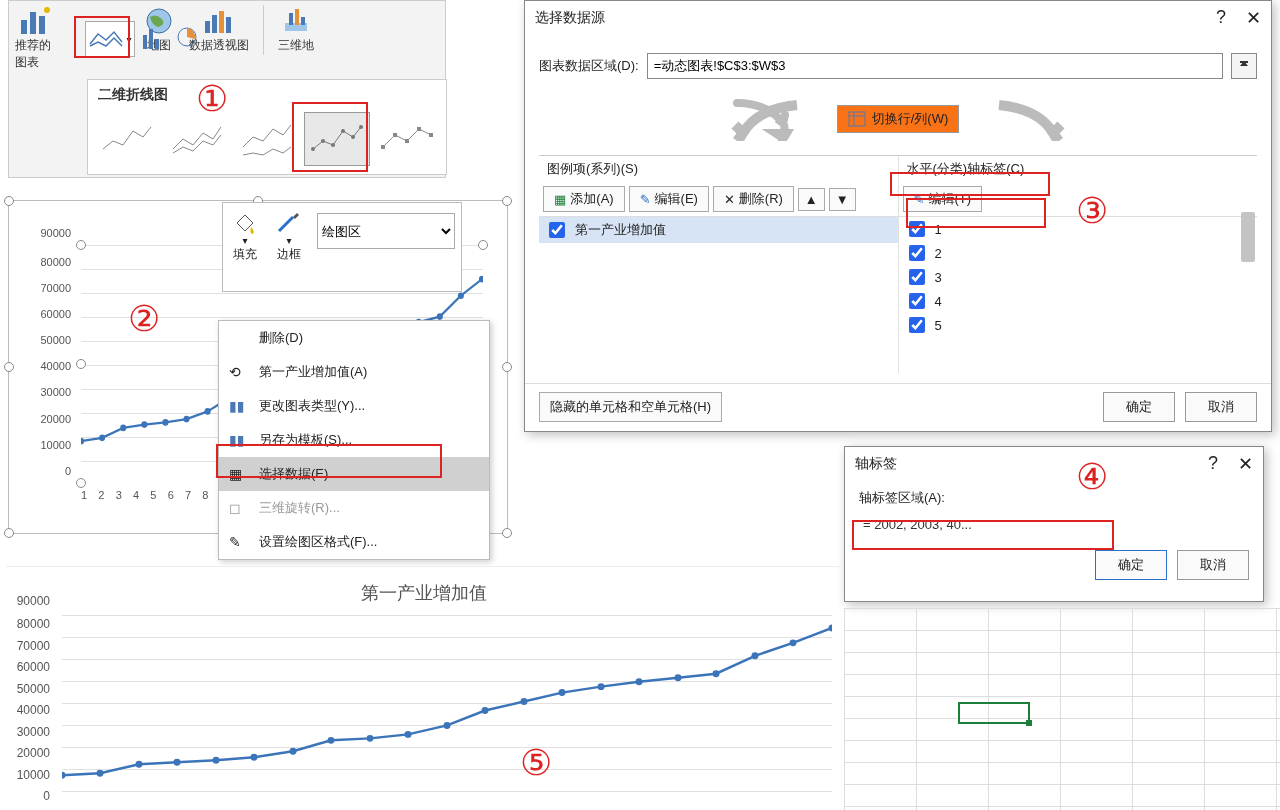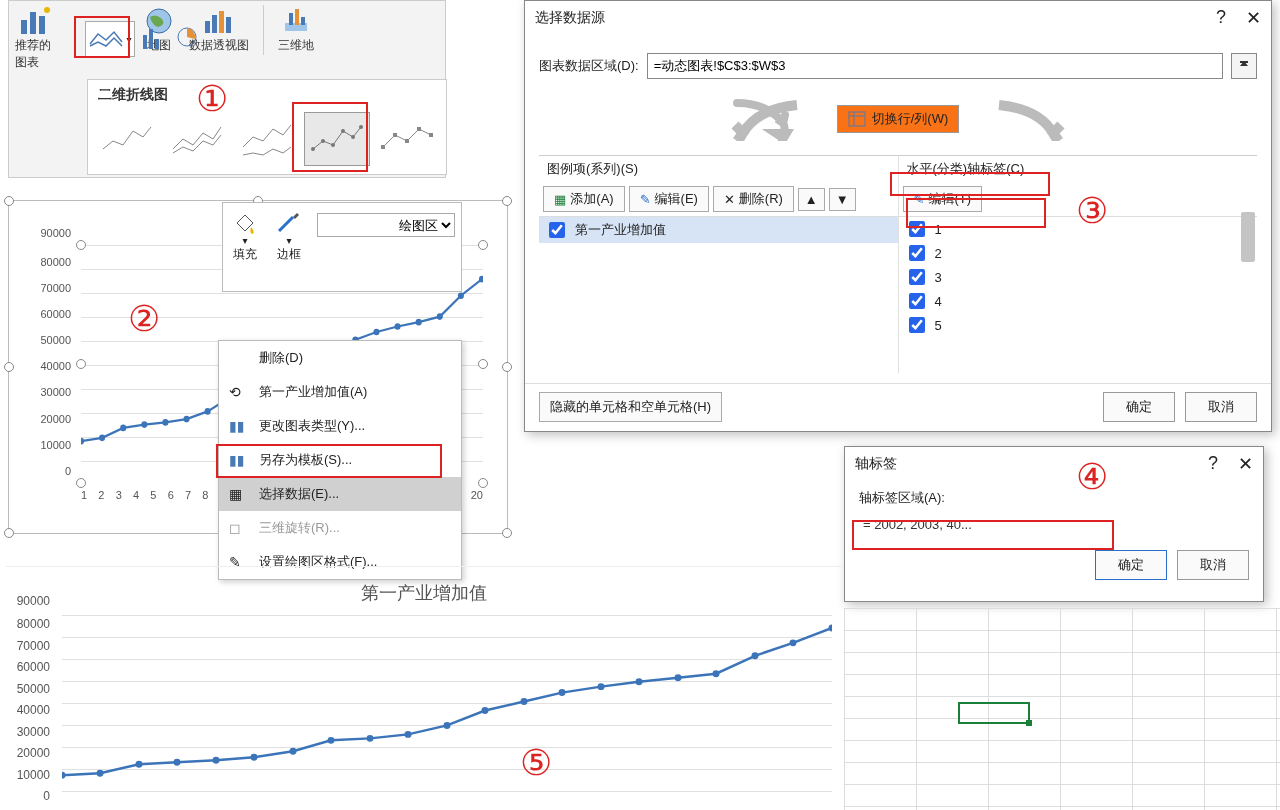--- a/index.html
+++ b/index.html
@@ -29,24 +29,24 @@
 .axis-y div { position: absolute; right: 4px; font-size: 11px; color: #555; transform: translateY(-50%); }
 .gridline { position: absolute; left: 56px; right: 8px; border-top: 1px solid #e0e0e0; }
 .plot { position: absolute; left: 56px; right: 8px; top: 28px; bottom: 34px; }
 .axis-x { position: absolute; left: 56px; right: 8px; bottom: 16px; display: flex; justify-content: space-between; font-size: 11px; color: #555; }
 .ctitle { text-align: center; font-size: 16px; color: #333; padding-top: 6px; }
 
 
 .minitb { position: absolute; left: 222px; top: 202px; width: 240px; height: 90px; background: #fff; border: 1px solid #bbb; display: flex; }
 .minitb .col { display: flex; flex-direction: column; align-items: center; padding: 6px 8px; font-size: 12px; }
 .minitb .sel { flex: 1; padding: 10px 6px; }
-.minitb select { width: 100%; height: 24px; border: 1px solid #aaa; background: #fff; font-size: 13px; text-align: right; }
-
-
-.ctxmenu { position: absolute; left: 218px; top: 340px; width: 244px; background: #fff; border: 1px solid #bbb; box-shadow: 2px 2px 6px rgba(0,0,0,.2); }
+.minitb select { width: 100%; height: 36px; border: 1px solid #aaa; background: #fff; font-size: 13px; }
+
+
+.ctxmenu { position: absolute; left: 218px; top: 320px; width: 272px; background: #fff; border: 1px solid #bbb; box-shadow: 2px 2px 6px rgba(0,0,0,.2); }
 .ctxmenu .mi { padding: 8px 14px 8px 40px; font-size: 13px; position: relative; cursor: pointer; }
 .ctxmenu .mi.sel { background: #d0d0d0; }
 .ctxmenu .mi.dis { color: #999; }
 .ctxmenu .mi .mic { position: absolute; left: 10px; top: 50%; transform: translateY(-50%); font-size: 14px; }
 
 
 .dlg { position: absolute; background: #fff; border: 1px solid #888; box-shadow: 3px 3px 10px rgba(0,0,0,.25); }
 .dlg1 { left: 524px; top: 0; width: 748px; height: 432px; }
 .dlg .titlebar { height: 34px; display: flex; align-items: center; justify-content: space-between; padding: 0 10px; font-size: 14px; }
 .dlg .titlebar .r { display: flex; gap: 20px; font-size: 18px; }

